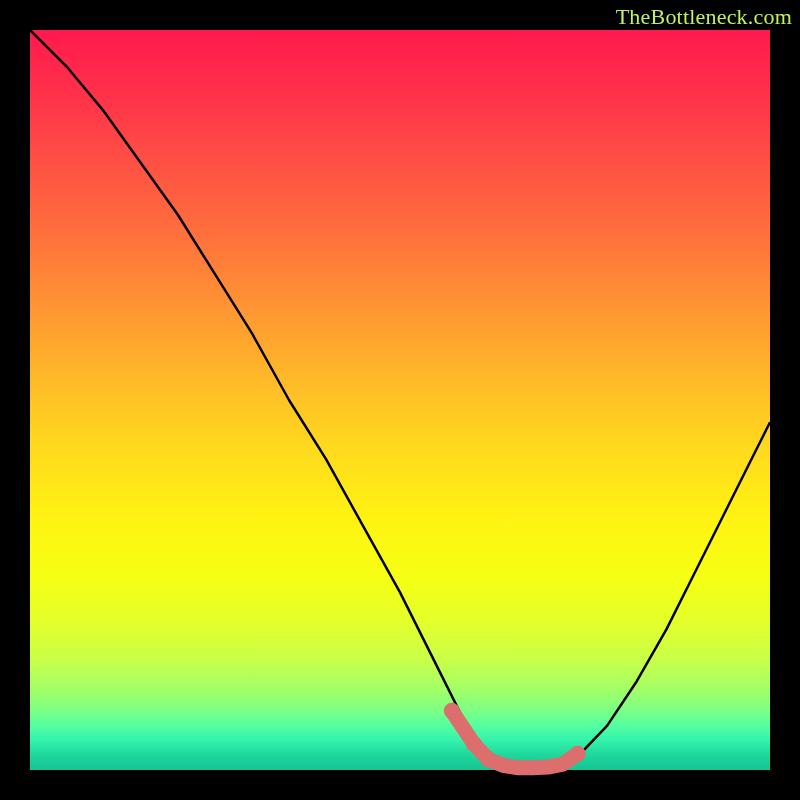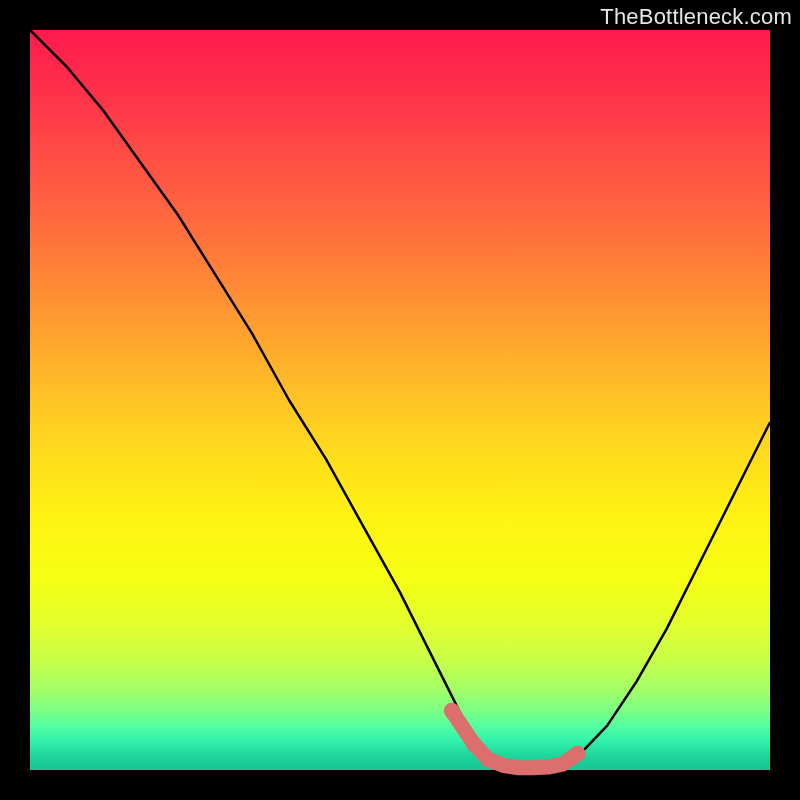--- a/index.html
+++ b/index.html
@@ -50,23 +50,23 @@
     left: 0;
     top: 0;
     width: 740px;
     height: 740px;
     overflow: visible;
   }
   .watermark {
     position: absolute;
     top: 4px;
     right: 8px;
-    font-family: Liberation Sans, sans-serif;
+    font-family: Liberation Serif, serif;
     font-size: 22px;
-    color: #e5e5e5;
+    color: #bef264;
     letter-spacing: 0.2px;
     user-select: none;
   }
 </style>
 </head>
 <body>
 
 <div class="frame">
   <div class="plot-area">
     <svg class="curve" viewBox="0 0 740 740">

